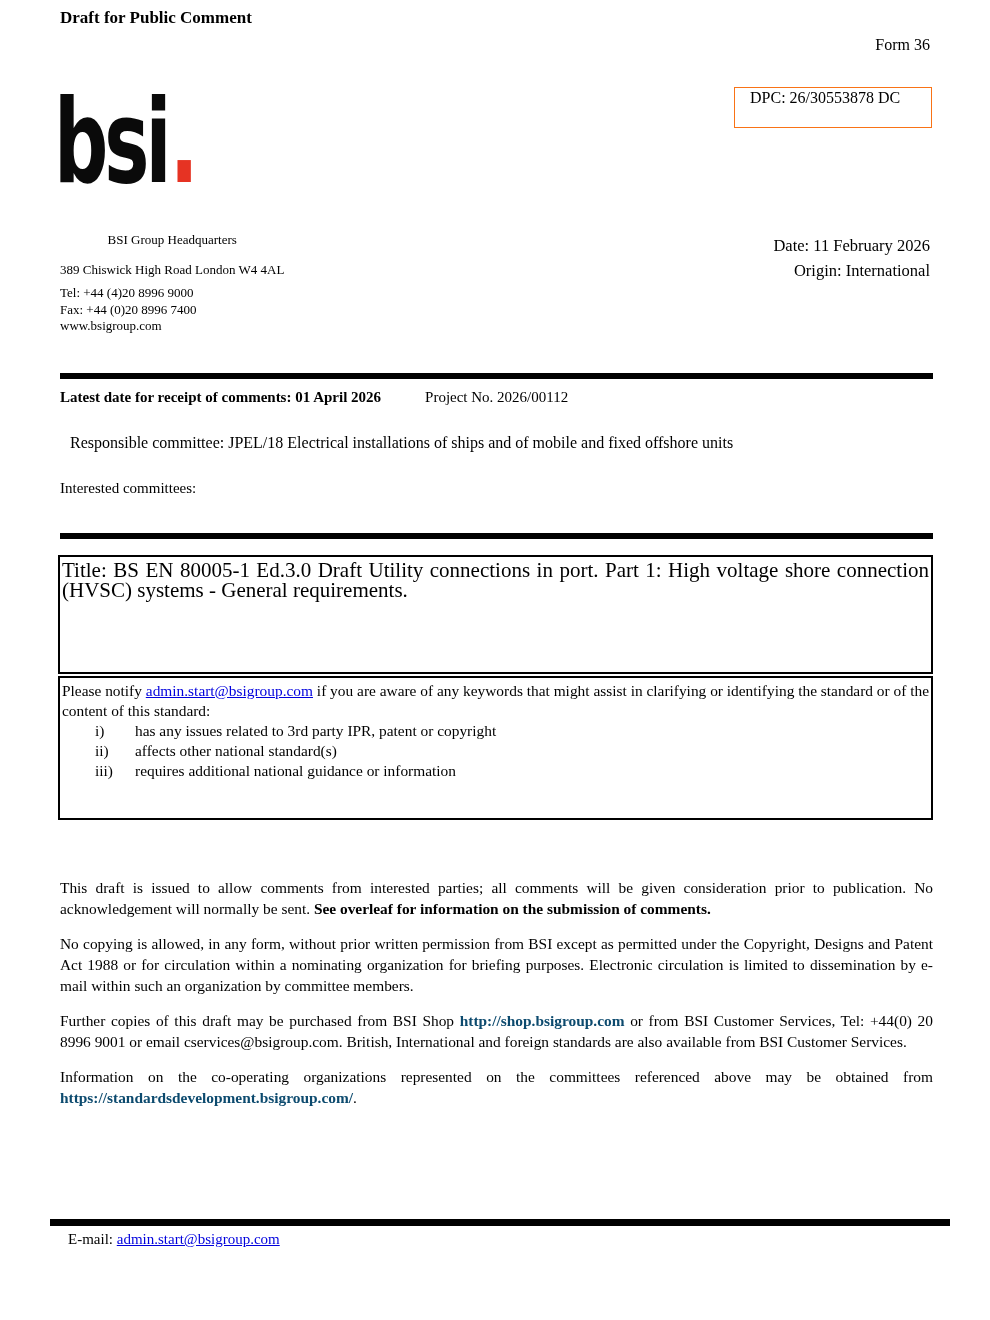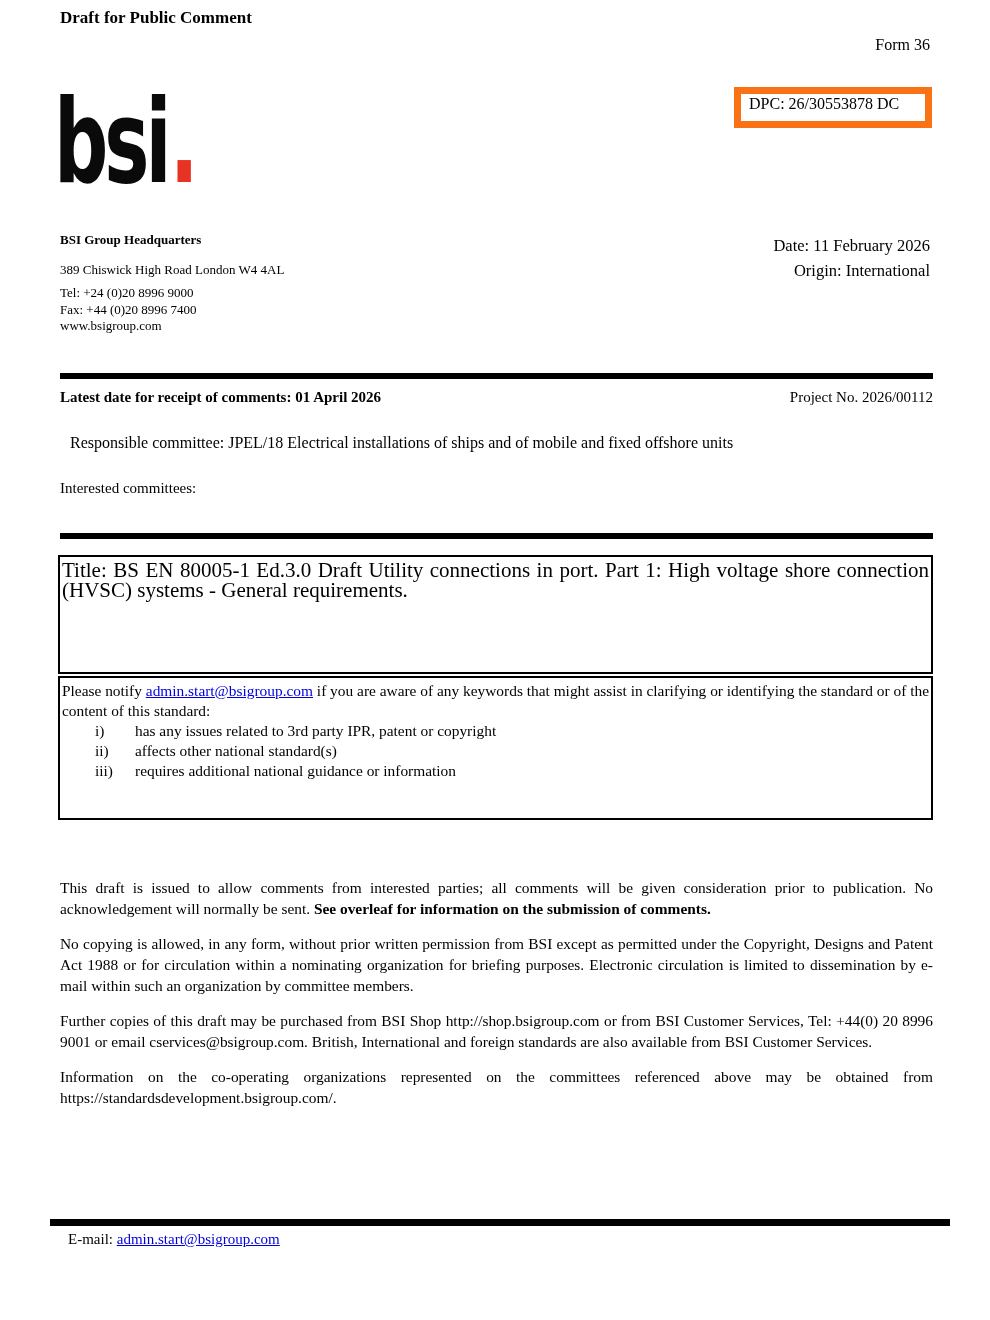--- a/index.html
+++ b/index.html
@@ -8,44 +8,44 @@
     position:relative; width:990px; height:1320px; background:#fff;
     font-family:"Liberation Serif","DejaVu Serif",serif; color:#000; overflow:hidden;
   }
   .abs { position:absolute; }
 
   .draft-label { top:8px; left:60px; font-size:17px; font-weight:bold; }
   .form-label  { top:36px; right:60px; font-size:16px; }
 
   .dpc-box {
     top:87px; right:58px; width:198px; height:41px;
-    border:7px solid #f97316; padding:1px 8px; font-size:16px;
+    border:1px solid #f97316; padding:1px 15px; font-size:16px;
   }
 
   .logo {
     top:76px; left:54px; font-family:"DejaVu Sans",sans-serif; font-weight:bold;
     font-size:115px; line-height:1.15; letter-spacing:-6px; color:#0a0a0a;
     transform:scaleX(0.66); transform-origin:left top; white-space:nowrap;
   }
   .logo .logo-dot { letter-spacing:0; margin-left:3px; }
 
   .hq { top:232px; left:60px; font-size:13px; line-height:16.5px; }
-  .hq .hq-title   { font-weight:bold; margin-bottom:13px; }
+  .hq .hq-title   { font-weight:normal; margin-bottom:13px;text-align:center; }
   .hq .hq-address { margin-bottom:7px; }
 
   .date-origin { top:233px; right:60px; text-align:right; font-size:16.5px; line-height:25px; }
 
   .rule { background:#000; }
   .rule-1 { top:373px; left:60px; width:873px; height:6px; }
   .rule-2 { top:533px; left:60px; width:873px; height:6px; }
   .rule-footer { top:1219px; left:50px; width:900px; height:7px; }
 
   .comments-row {
     top:389px; left:60px; width:873px; display:flex;
-    justify-content:space-between; font-size:15px;
+    font-size:15px;gap:44px;
   }
   .latest-date { font-weight:bold; }
 
   .responsible { top:434px; left:60px; width:873px; font-size:16px;margin-left:10px; }
   .interested  { top:480px; left:60px; font-size:15px; }
 
   .title-box {
     top:555px; left:58px; width:875px; height:119px;
     border:2px solid #000; padding:3px 2px; font-size:21px; line-height:20px;
     text-align:justify;
@@ -60,21 +60,21 @@
 
   .warning {
     top:815px; left:60px; width:873px; font-weight:bold;
     font-size:15.5px; line-height:19.5px; text-align:justify;
   }
 
   .body-copy { top:877px; left:60px; width:873px; font-size:15.4px; line-height:21px; }
   .body-copy p { text-align:justify; margin:0 0 14px 0; }
 
   a.doc-link { color:#0000dd; text-decoration:underline; }
-  a.doc-link-plain { color:#000000; text-decoration:none; }
+  a.doc-link-plain { color:#0c4a6e; text-decoration:none;font-weight:bold; }
 
   .footer-email { top:1231px; left:68px; font-size:15px; }
 </style>
 </head>
 <body>
 
 <div class="page">
 
   <div class="abs draft-label">Draft for Public Comment</div>
 
@@ -82,21 +82,21 @@
 
   <div class="abs dpc-box">
     <span>DPC: 26/30553878 DC</span>
   </div>
 
   <div class="abs logo"><span>bsi</span><span class="logo-dot" style="color:#e63323;">.</span></div>
 
   <div class="abs hq">
     <div class="hq-title">BSI Group Headquarters</div>
     <div class="hq-address">389 Chiswick High Road London W4 4AL</div>
-    <div>Tel: +24 (0)20 8996 9000</div>
+    <div>Tel: +44 (4)20 8996 9000</div>
     <div>Fax: +44 (0)20 8996 7400</div>
     <div>www.bsigroup.com</div>
   </div>
 
   <div class="abs date-origin">
     <div>Date: 11 February 2026</div>
     <div>Origin: International</div>
   </div>
 
   <div class="abs rule rule-1"></div>

